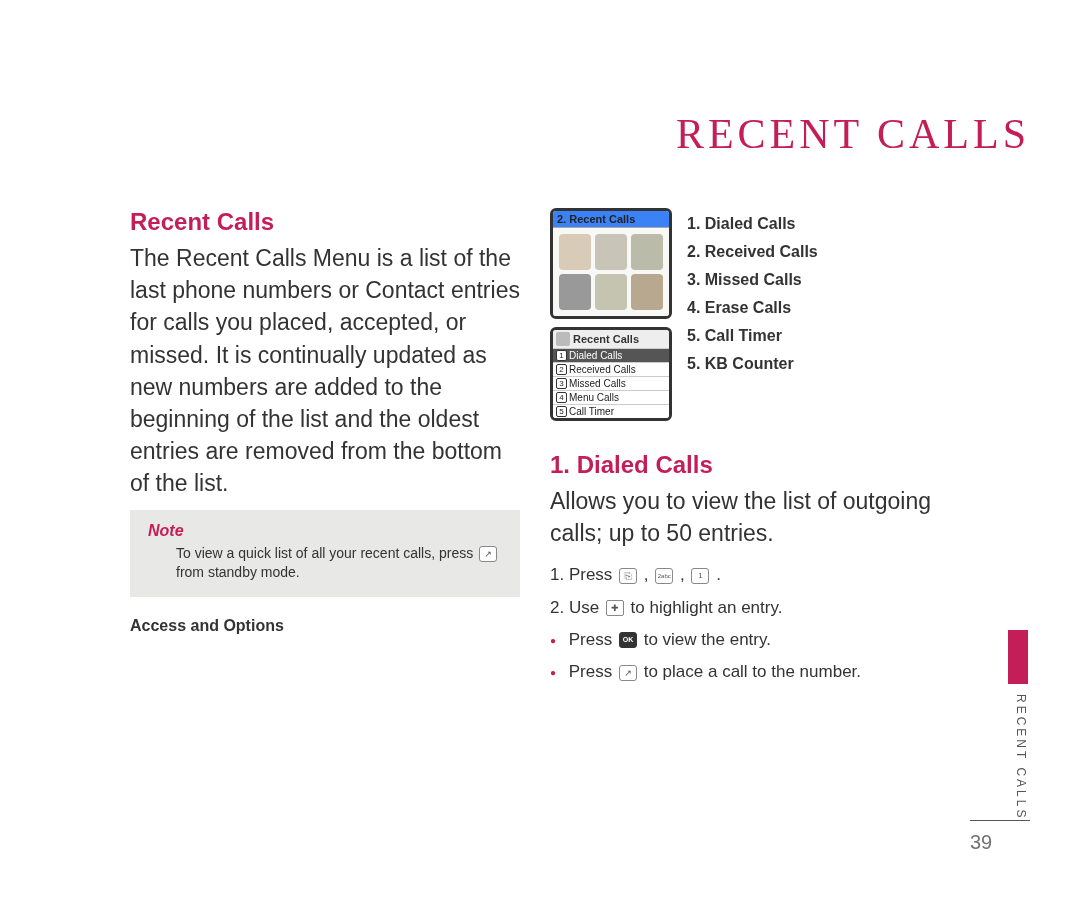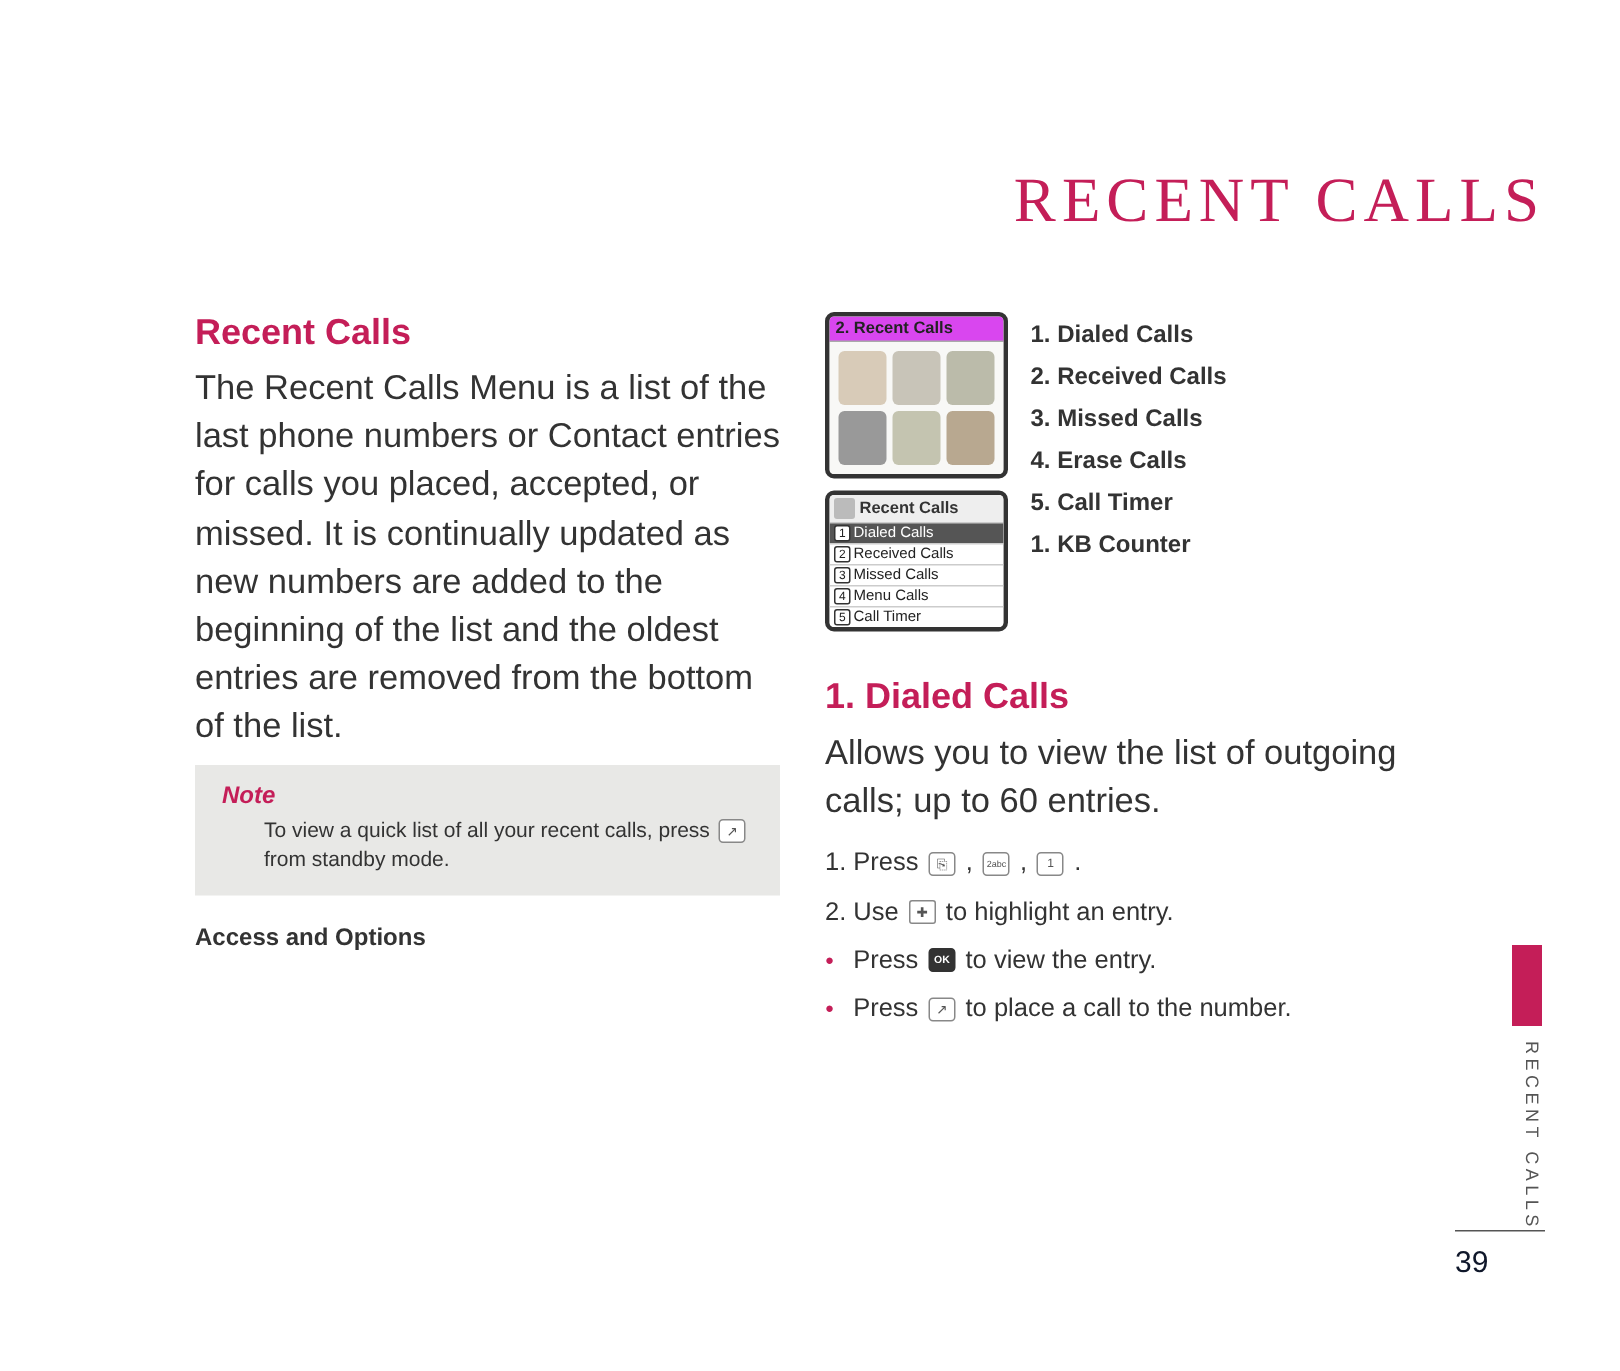--- a/index.html
+++ b/index.html
@@ -138,21 +138,21 @@
     .screen {
       width: 122px;
       border: 3px solid #333;
       border-radius: 6px;
       background: #f0f0ee;
       font-family: Arial, sans-serif;
       font-size: 11px;
       overflow: hidden;
     }
     .screen-header {
-      background: #d946ef;
+      background: #3b82f6;
       border-bottom: 1px solid #aaa;
       padding: 2px 4px;
       font-weight: bold;
       color: #222;
     }
     .screen-body-icons {
       height: 88px;
       position: relative;
       background: #f8f8f6;
     }
@@ -244,21 +244,21 @@
       font-size: 10px;
       margin-right: 8px;
       vertical-align: middle;
     }
     .page-number {
       position: absolute;
       right: 0;
       bottom: 0;
       font-family: "Gill Sans", "Trebuchet MS", sans-serif;
       font-size: 20px;
-      color: #0f172a;
+      color: #737373;
       margin-left: 12px;
     }
     .page-number::before {
       content: "";
       display: block;
       width: 60px;
       height: 1px;
       background: #555;
       margin-bottom: 10px;
     }
@@ -356,26 +356,26 @@
             </div>
           </div>
         </div>
 
         <ul class="menu-list">
           <li>1. Dialed Calls</li>
           <li>2. Received Calls</li>
           <li>3. Missed Calls</li>
           <li>4. Erase Calls</li>
           <li>5. Call Timer</li>
-          <li>1. KB Counter</li>
+          <li>5. KB Counter</li>
         </ul>
       </div>
 
       <h2 class="section-heading">1. Dialed Calls</h2>
-      <p class="paragraph">Allows you to view the list of outgoing calls; up to 60 entries.</p>
+      <p class="paragraph">Allows you to view the list of outgoing calls; up to 50 entries.</p>
 
       <ul class="step-list">
         <li>
           <span>1. Press </span><span class="key-icon key-soft"></span><span> , </span><span class="key-icon key-2abc"></span><span> , </span><span class="key-icon key-1"></span><span> .</span>
         </li>
         <li>
           <span>2.  Use </span><span class="key-icon key-nav"></span><span> to highlight an entry.</span>
         </li>
       </ul>
 

